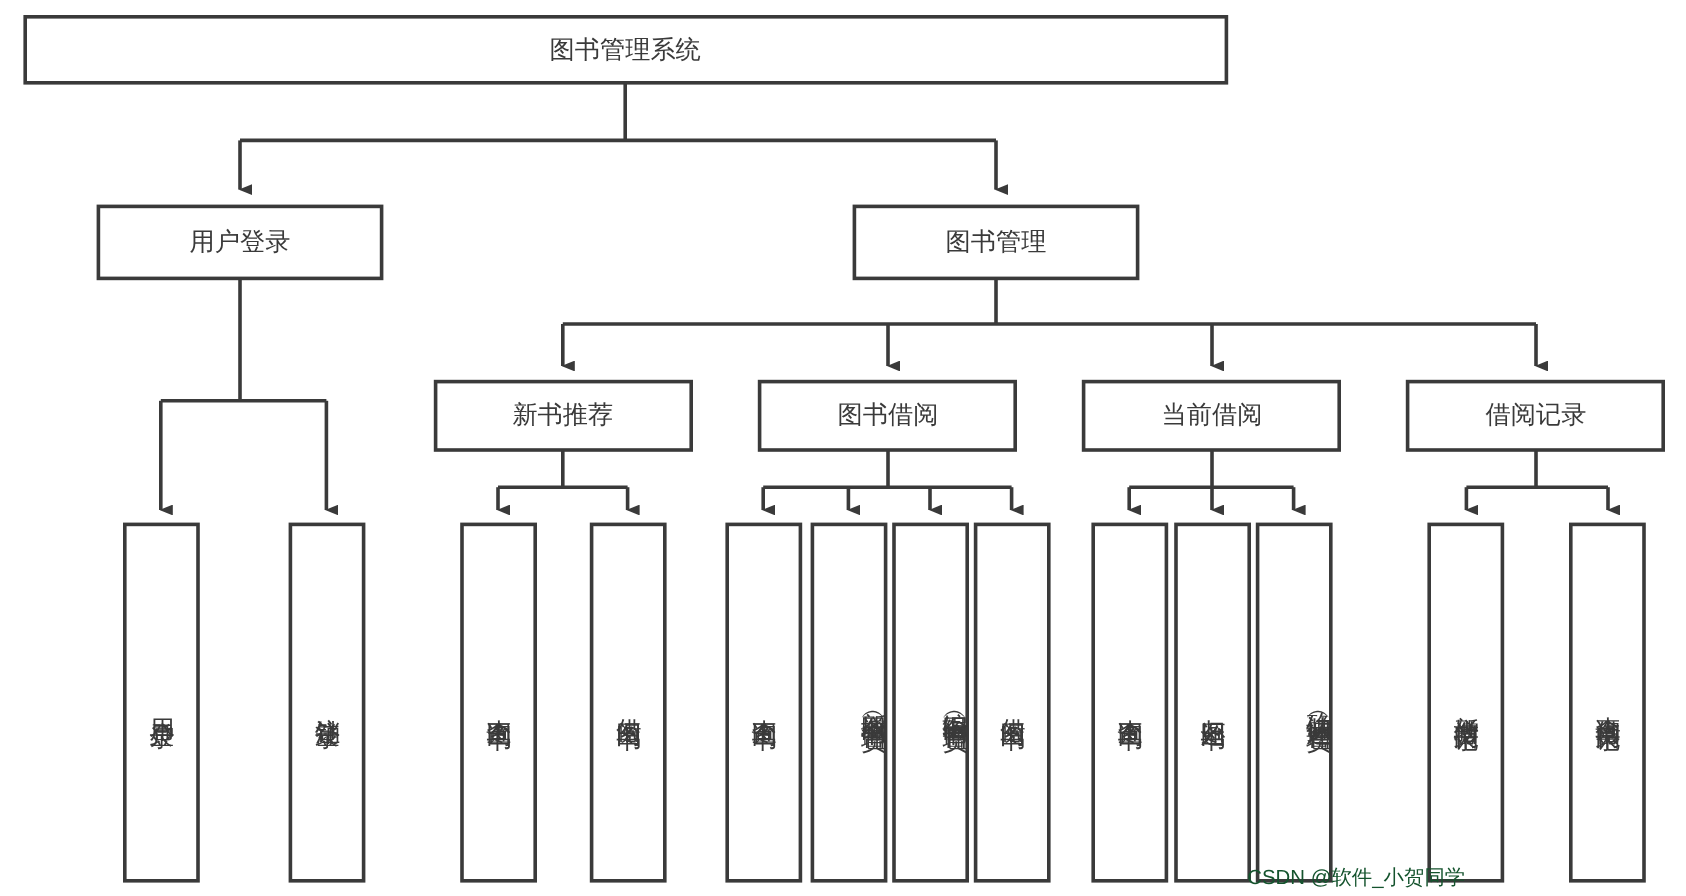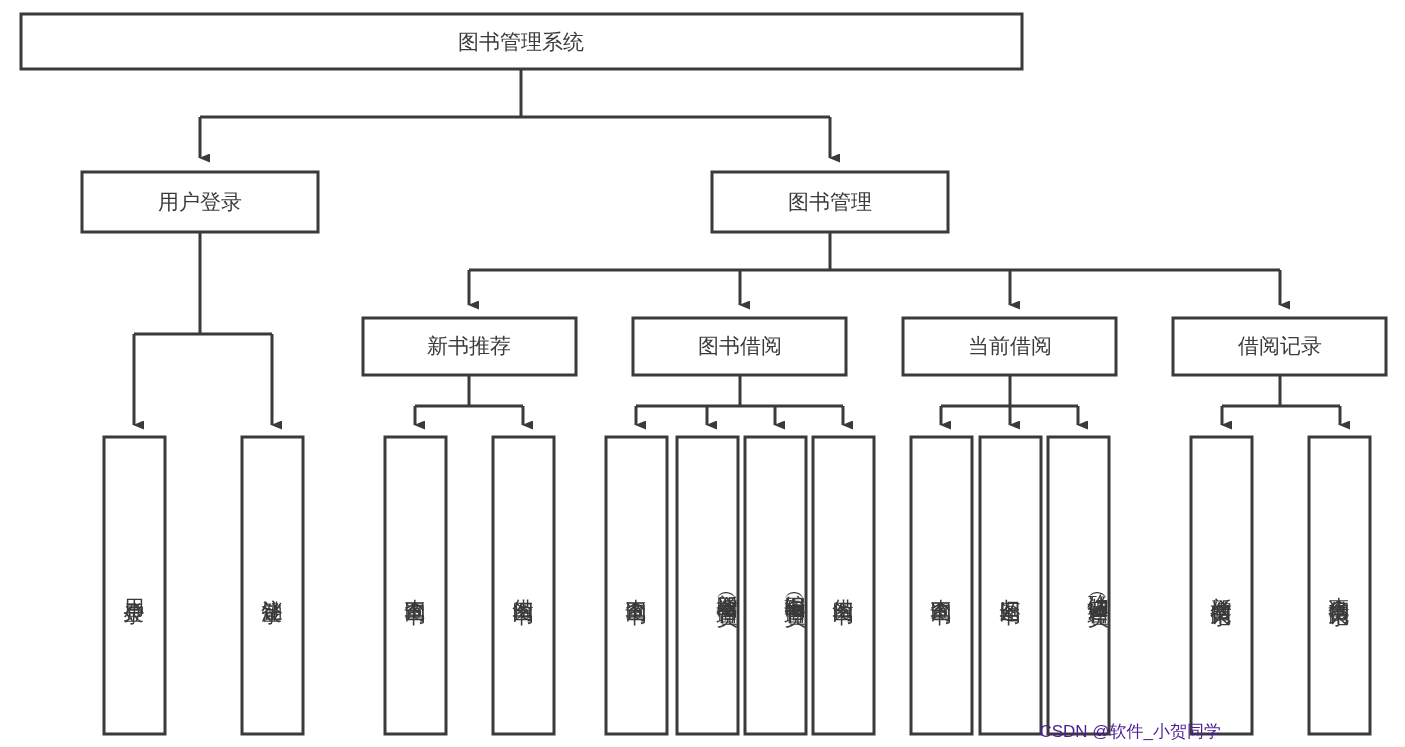--- a/index.html
+++ b/index.html
@@ -44,21 +44,21 @@
     line-height:1;
     white-space:nowrap;
     pointer-events:none;
   }
   .watermark{
     position:absolute;
     right:8px;
     bottom:4px;
     font-family:"Liberation Sans","DejaVu Sans",sans-serif;
     font-size:17px;
-    color:#4c1d95;
+    color:#14532d;
     white-space:nowrap;
   }
 </style>
 </head>
 <body>
 
 <div id="diagram-root">
 
   <svg id="flow" viewBox="0 0 1405 747" xmlns="http://www.w3.org/2000/svg">
     <defs>

